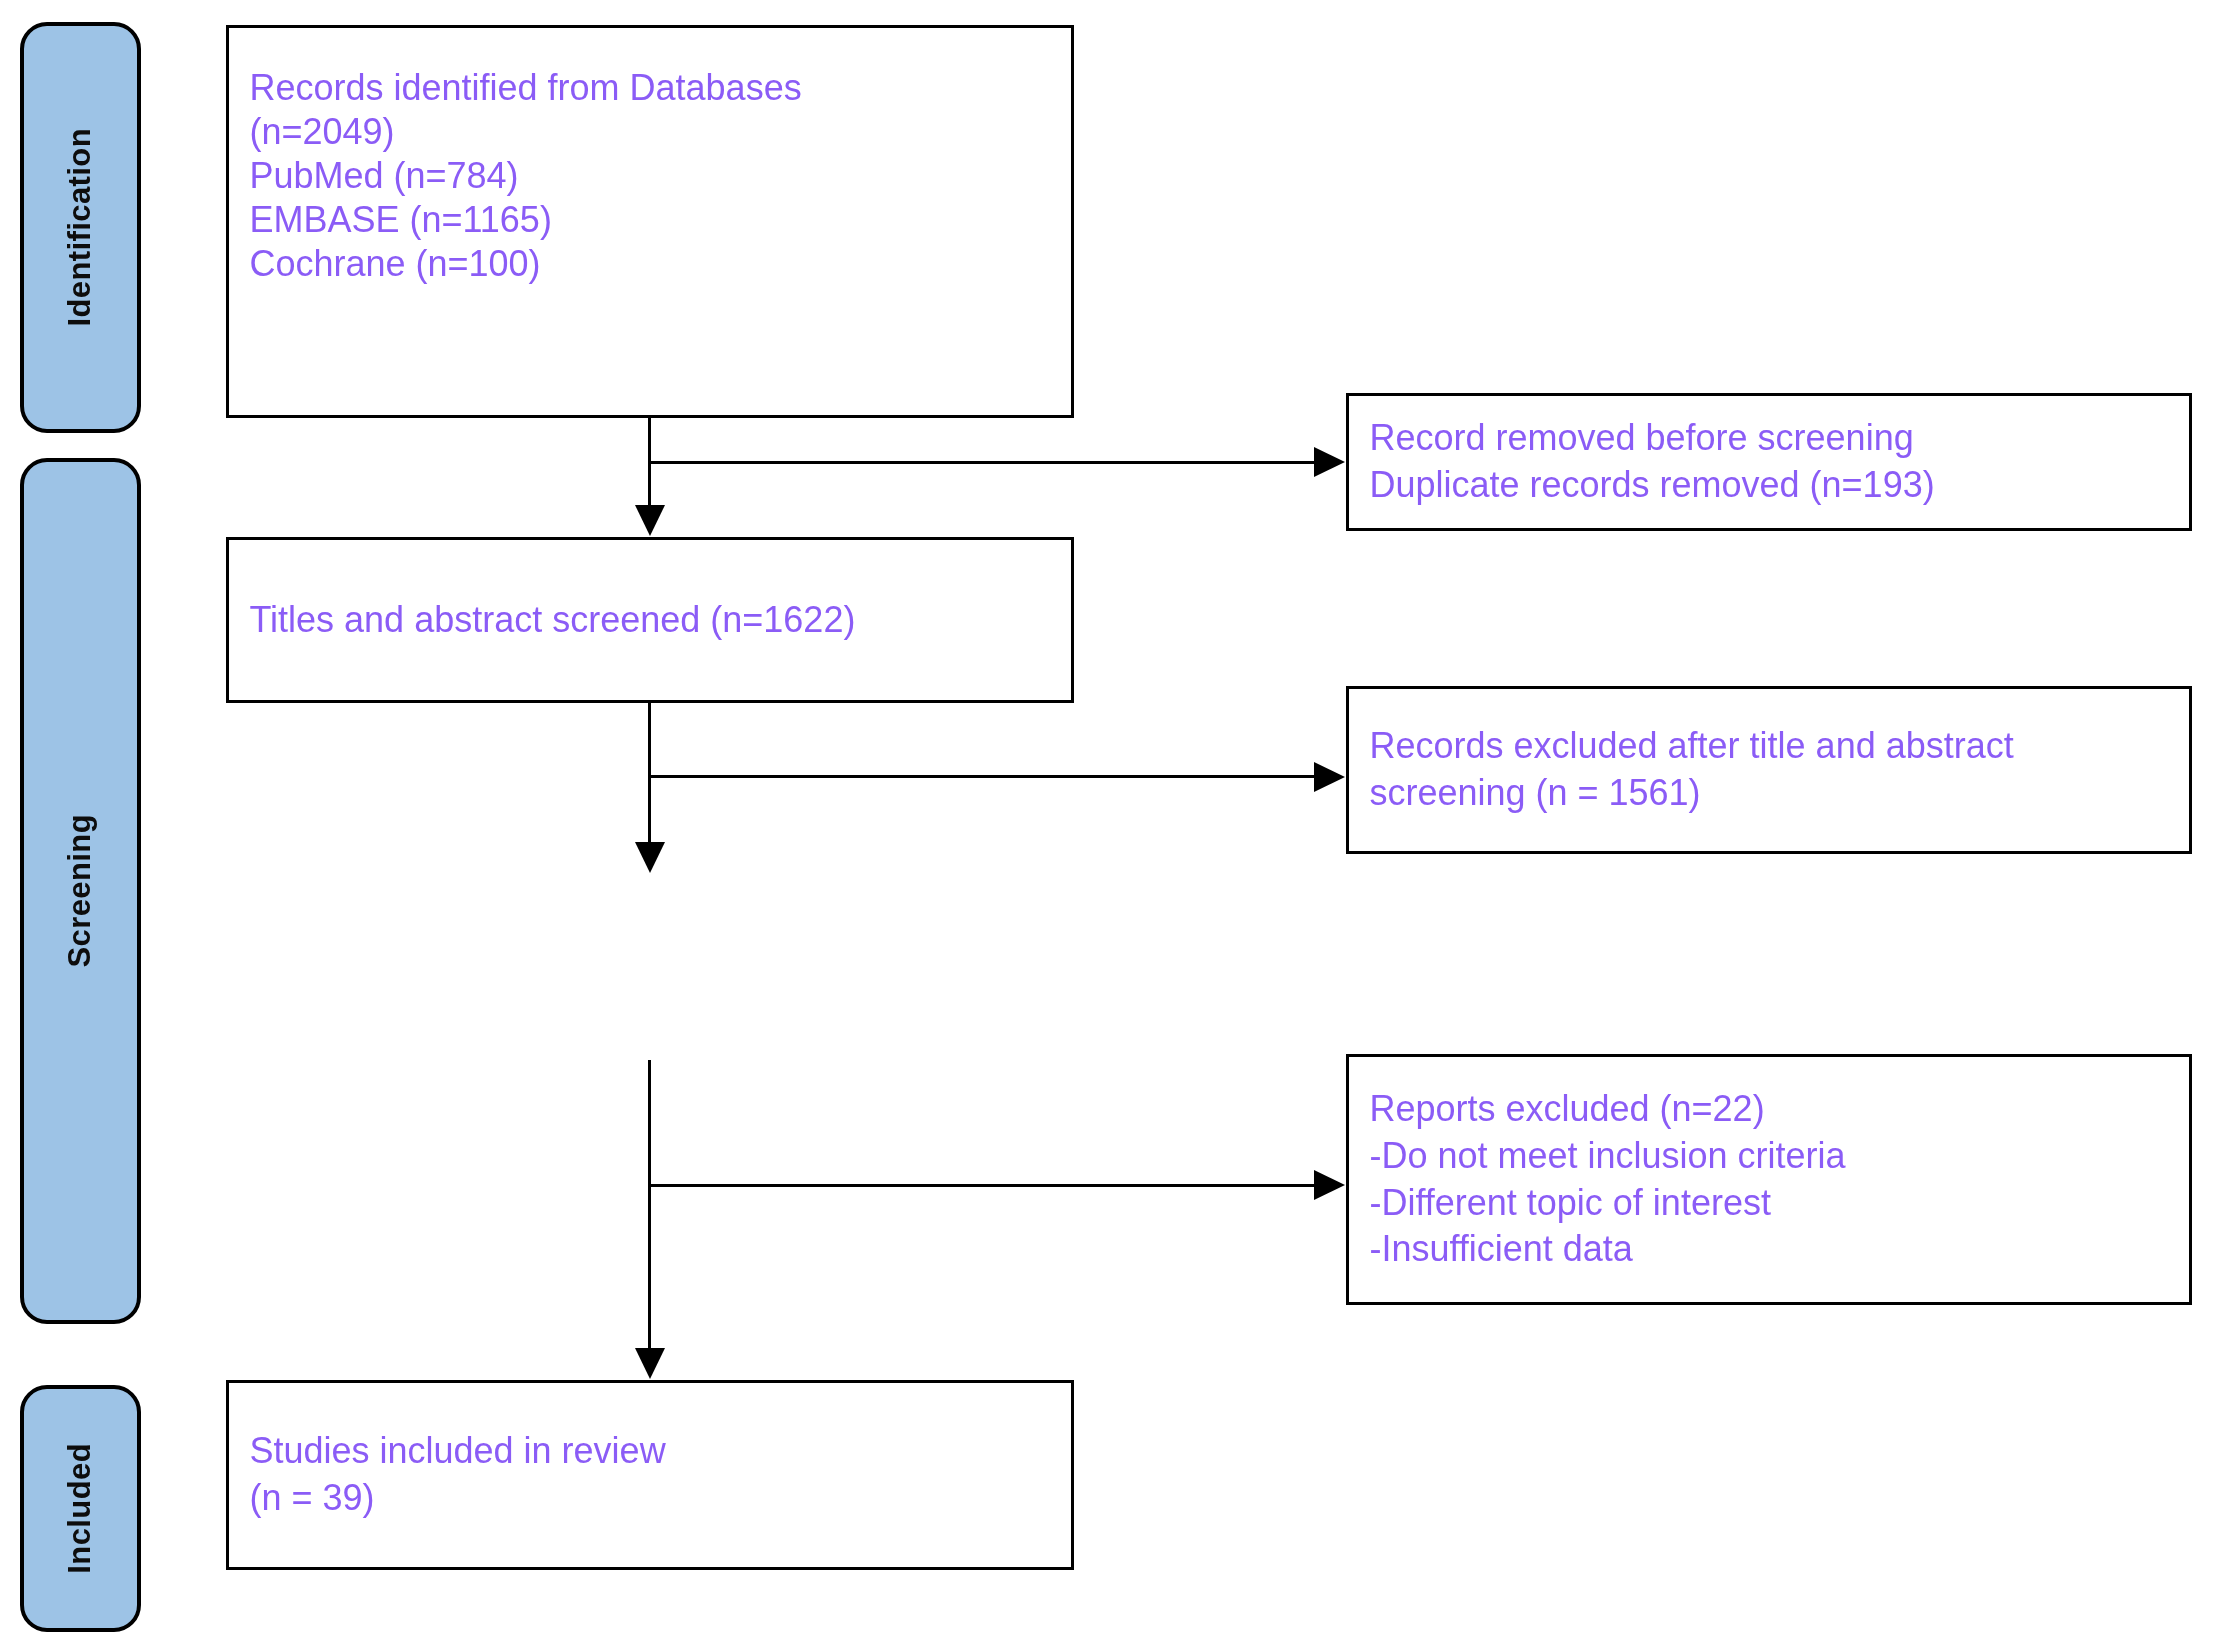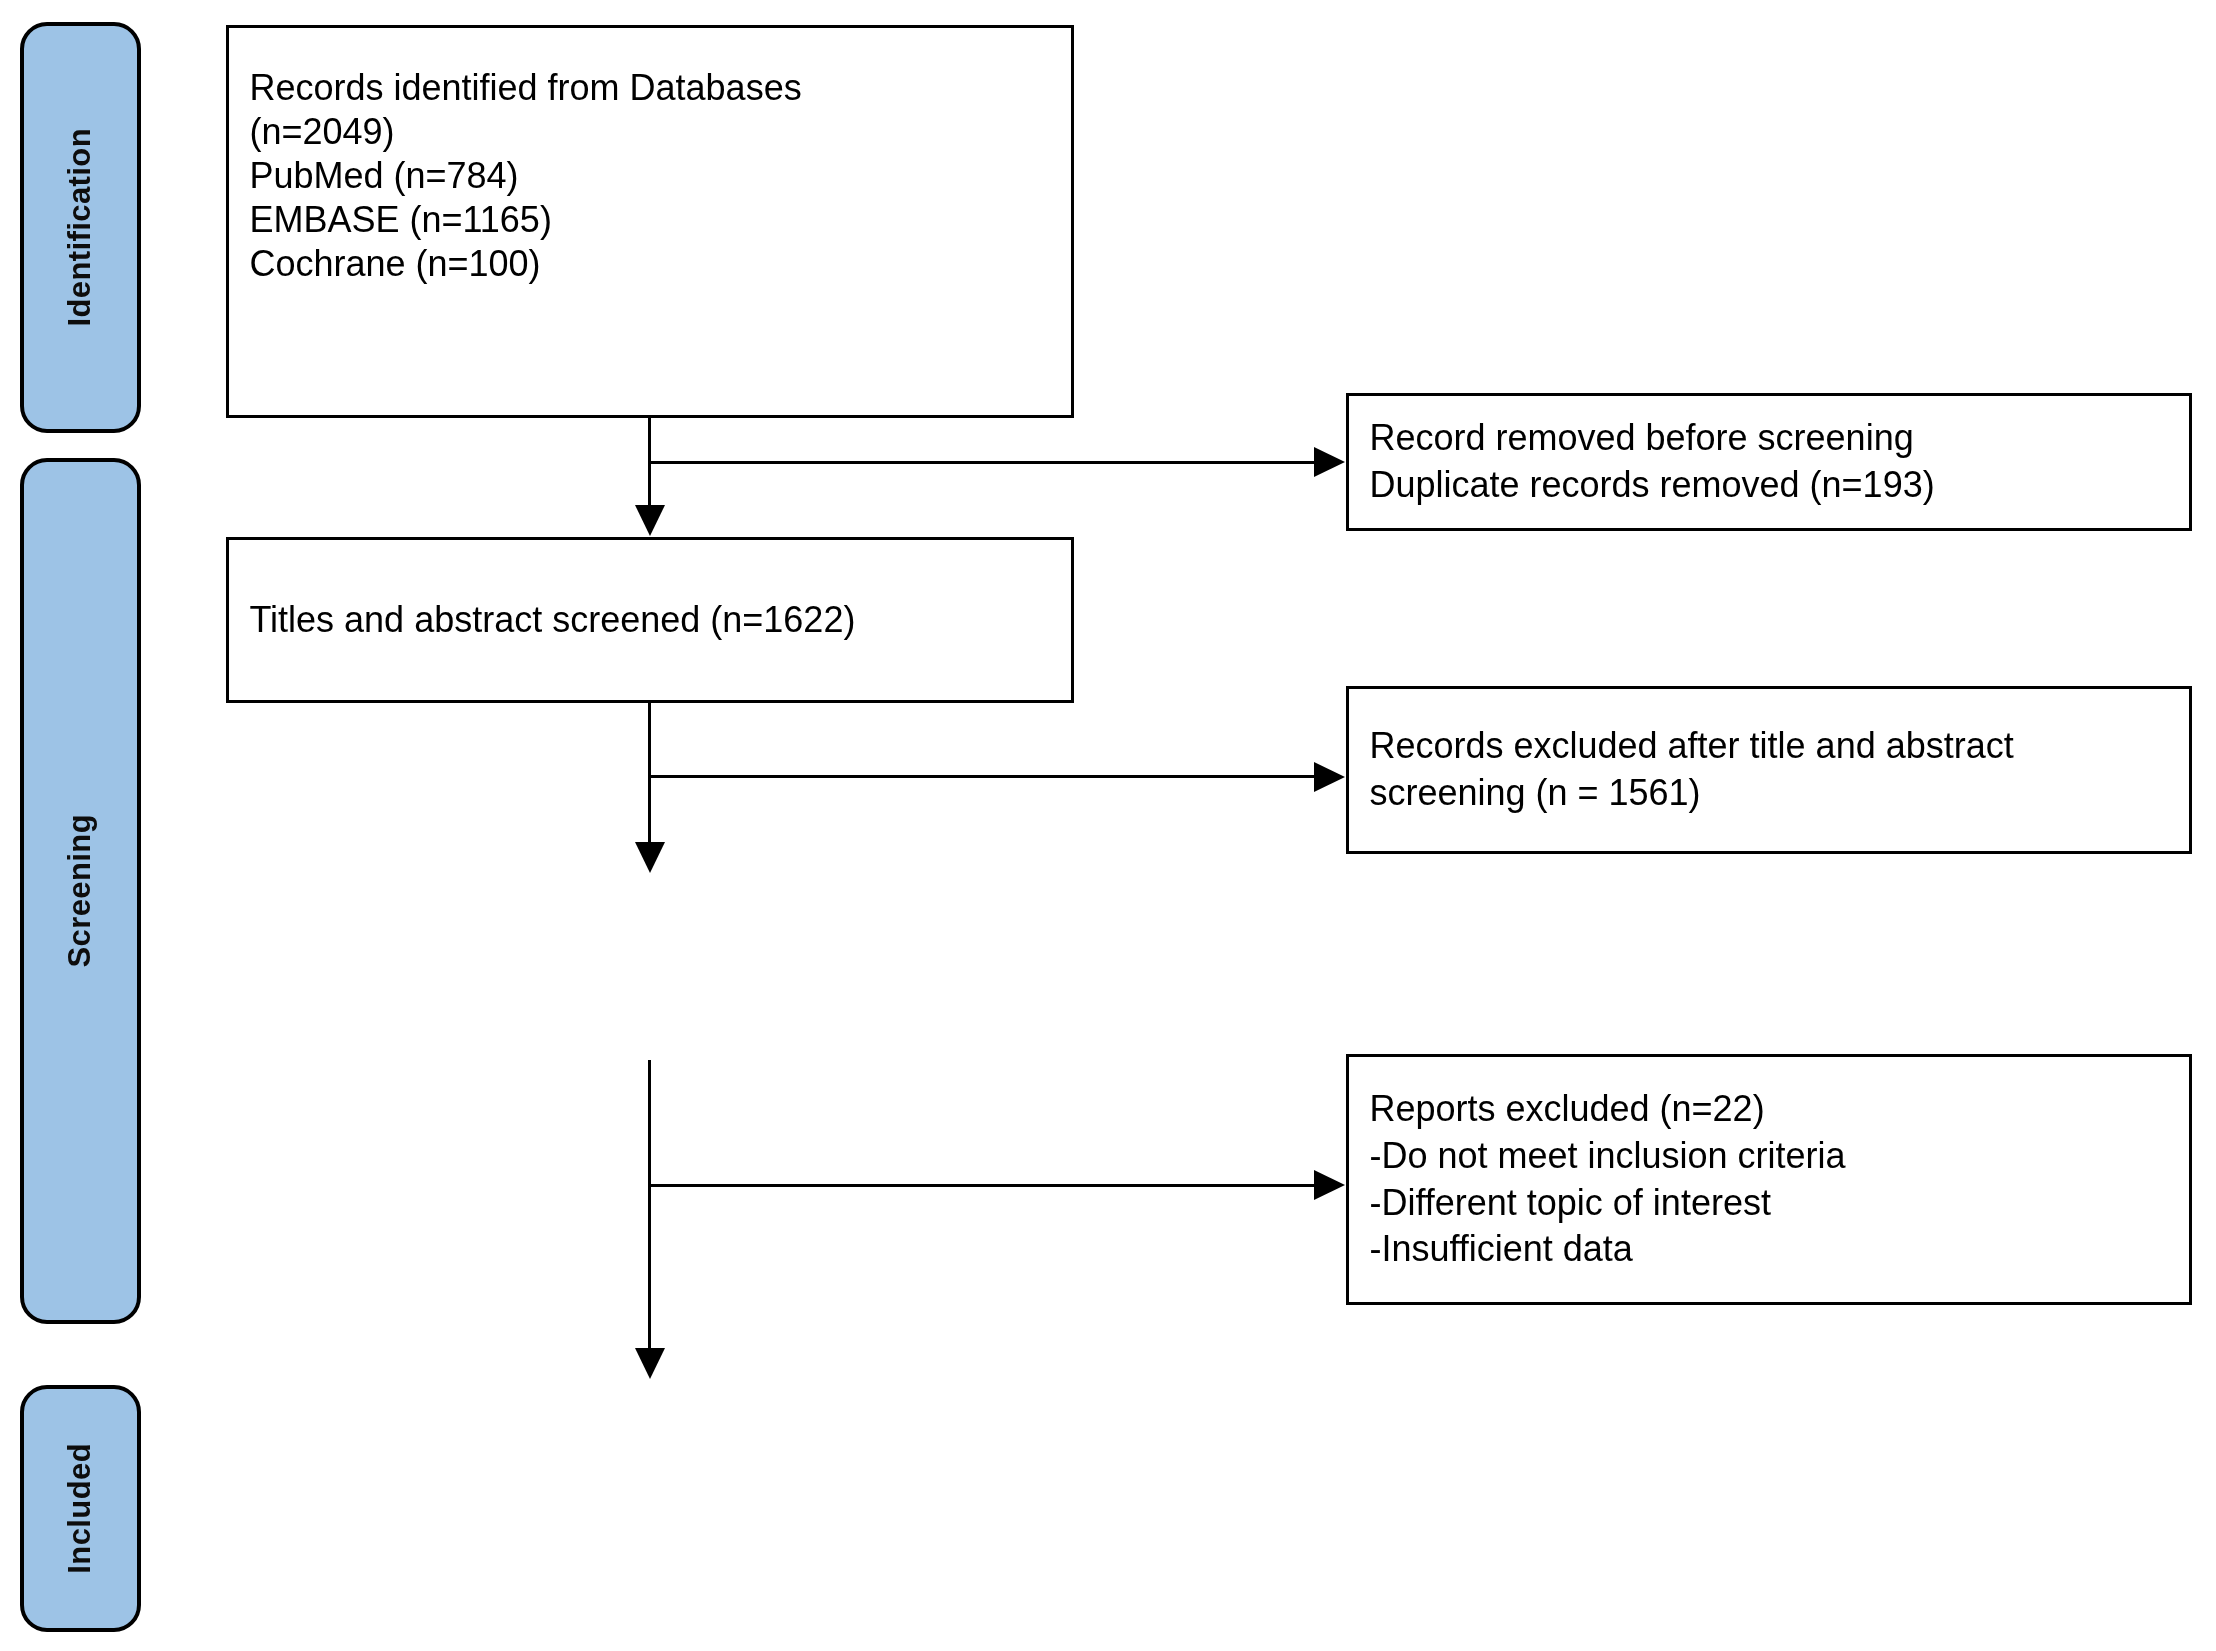--- a/index.html
+++ b/index.html
@@ -45,21 +45,21 @@
     border: 3.9px solid #000000;
     box-sizing: border-box;
     display: flex;
     flex-direction: column;
     justify-content: center;
   }
   .flow-box .box-text {
     padding: 0 20.4px;
     font-size: 36px;
     line-height: 1.30;
-    color: #000000;
+    color: #8b5cf6;
     white-space: pre-line;
     font-family: "Liberation Sans", sans-serif;
   }
   .flow-box.tight .box-text {
     line-height: 1.22;
   }
 
   
   .vline {
     position: absolute;
@@ -111,20 +111,24 @@
  PubMed (n=784)
  EMBASE (n=1165)
  Cochrane (n=100)</div>
   </div>
 
   <div class="flow-box" style="left:226px; top:537px; width:848px; height:166px;">
     <div class="box-text">Titles and abstract screened (n=1622)</div>
   </div>
 
 
+  <div class="flow-box" style="left:226px; top:1380px; width:848px; height:190px;">
+    <div class="box-text">Studies included in review
+(n = 39)</div>
+  </div>
 
   <div class="flow-box" style="left:1346px; top:393px; width:846px; height:138px;">
     <div class="box-text">Record removed before screening
    Duplicate records removed (n=193)</div>
   </div>
 
   <div class="flow-box" style="left:1346px; top:686px; width:846px; height:168px;">
     <div class="box-text">Records excluded after title and abstract screening (n = 1561)</div>
   </div>
 

